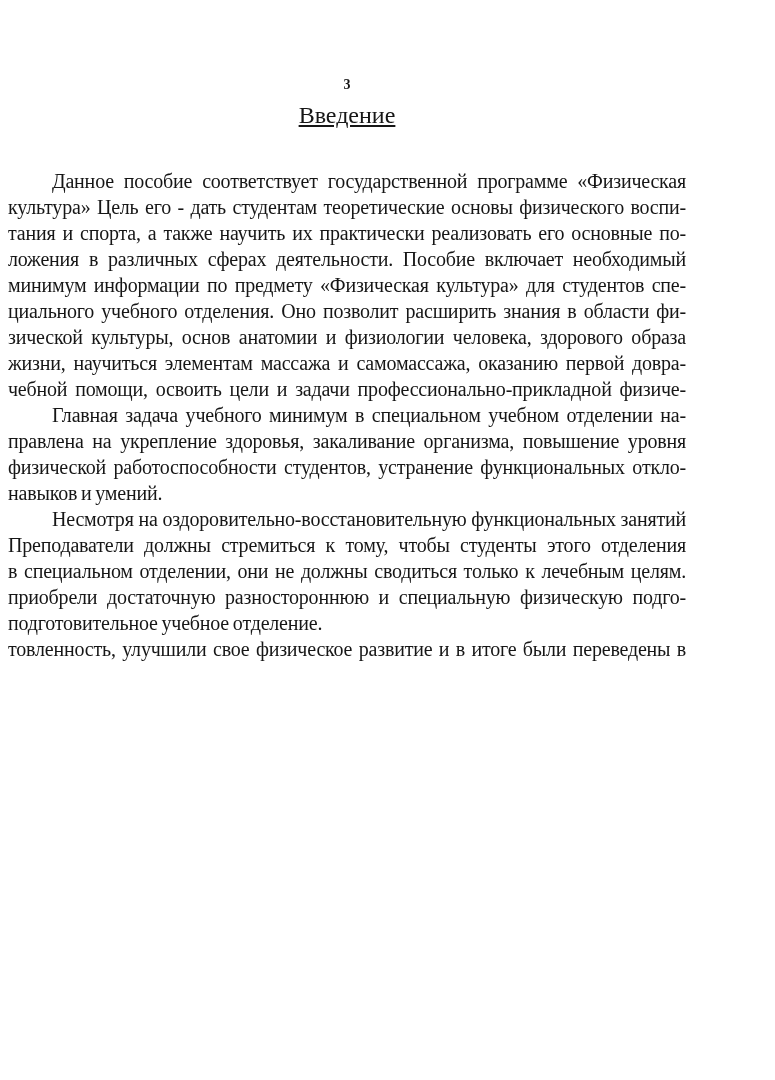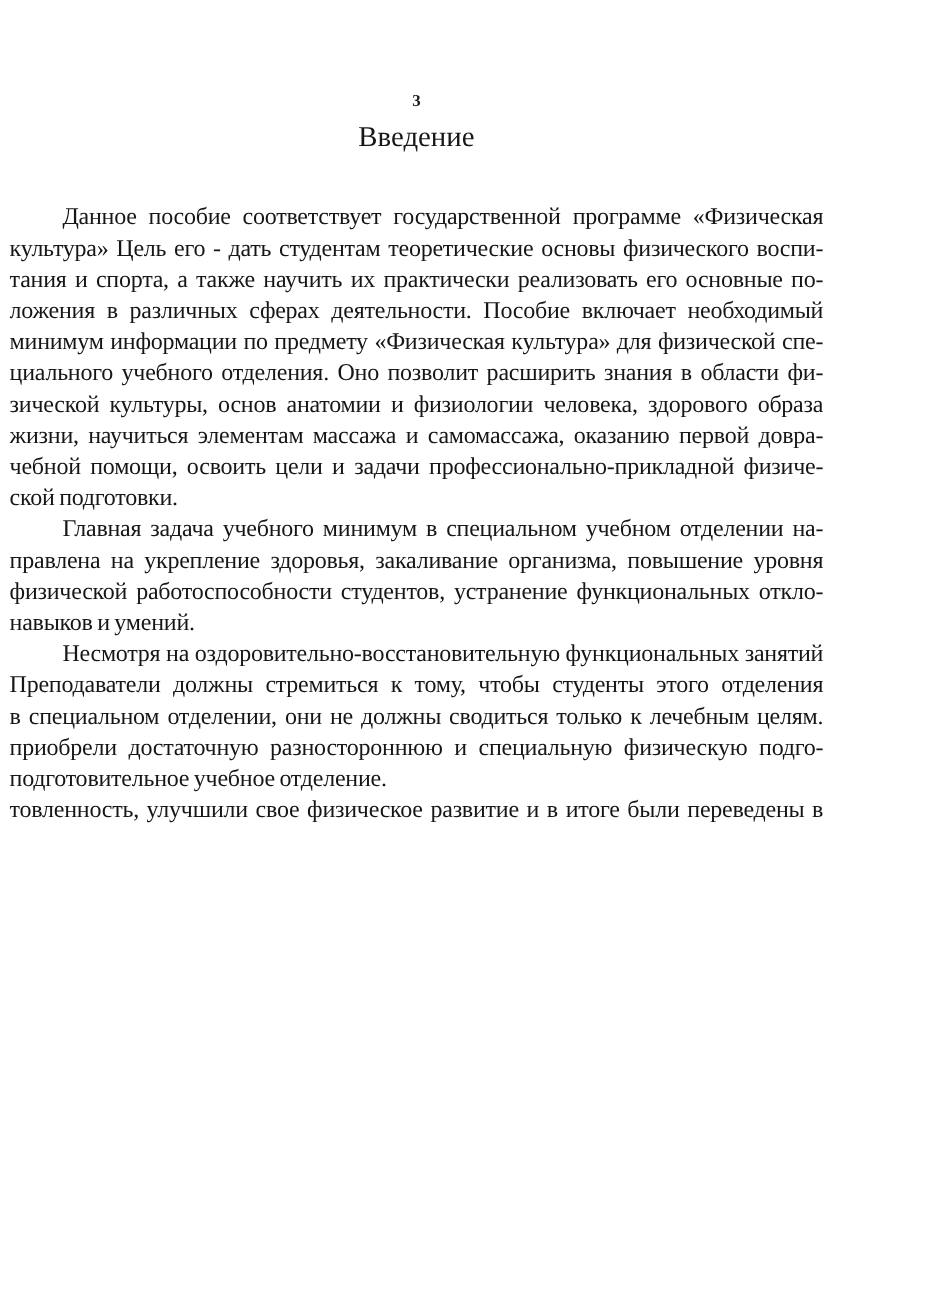--- a/index.html
+++ b/index.html
@@ -28,20 +28,21 @@
     font-weight: bold;
     line-height: 15px;
   }
   .heading {
     top: 100px;
     text-align: center;
     font-size: 24px;
     font-weight: normal;
     line-height: 30px;
     margin: 0;
+    text-decoration: underline;
   }
   .body-text {
     top: 168px;
     font-size: 20px;
     line-height: 26px;
     letter-spacing: -0.2px;
     word-spacing: -1px;
     font-family: Liberation Serif, serif;
   }
   .paragraph {
@@ -70,26 +71,25 @@
 
   <h1 class="content-col heading">Введение</h1>
 
   <div class="content-col body-text">
 
     <div class="paragraph">
       <div class="line para-start">Данное пособие соответствует государственной программе «Физическая</div>
       <div class="line">культура» Цель его - дать студентам теоретические основы физического воспи-</div>
       <div class="line">тания и спорта, а также научить их практически реализовать его основные по-</div>
       <div class="line">ложения в различных сферах деятельности. Пособие включает необходимый</div>
-      <div class="line">минимум информации по предмету «Физическая культура» для физической спе-</div>
+      <div class="line">минимум информации по предмету «Физическая культура» для студентов спе-</div>
       <div class="line">циального учебного отделения. Оно позволит расширить знания в области фи-</div>
       <div class="line">зической культуры, основ анатомии и физиологии человека, здорового образа</div>
       <div class="line">жизни, научиться элементам массажа и самомассажа, оказанию первой довра-</div>
       <div class="line">чебной помощи, освоить цели и задачи профессионально-прикладной физиче-</div>
-      <div class="line para-end">ской подготовки.</div>
     </div>
 
     <div class="paragraph">
       <div class="line para-start">Главная задача учебного минимум в специальном учебном отделении на-</div>
       <div class="line">правлена на укрепление здоровья, закаливание организма, повышение уровня</div>
       <div class="line">физической работоспособности студентов, устранение функциональных откло-</div>
       <div class="line para-end">навыков и умений.</div>
     </div>
 
     <div class="paragraph">

